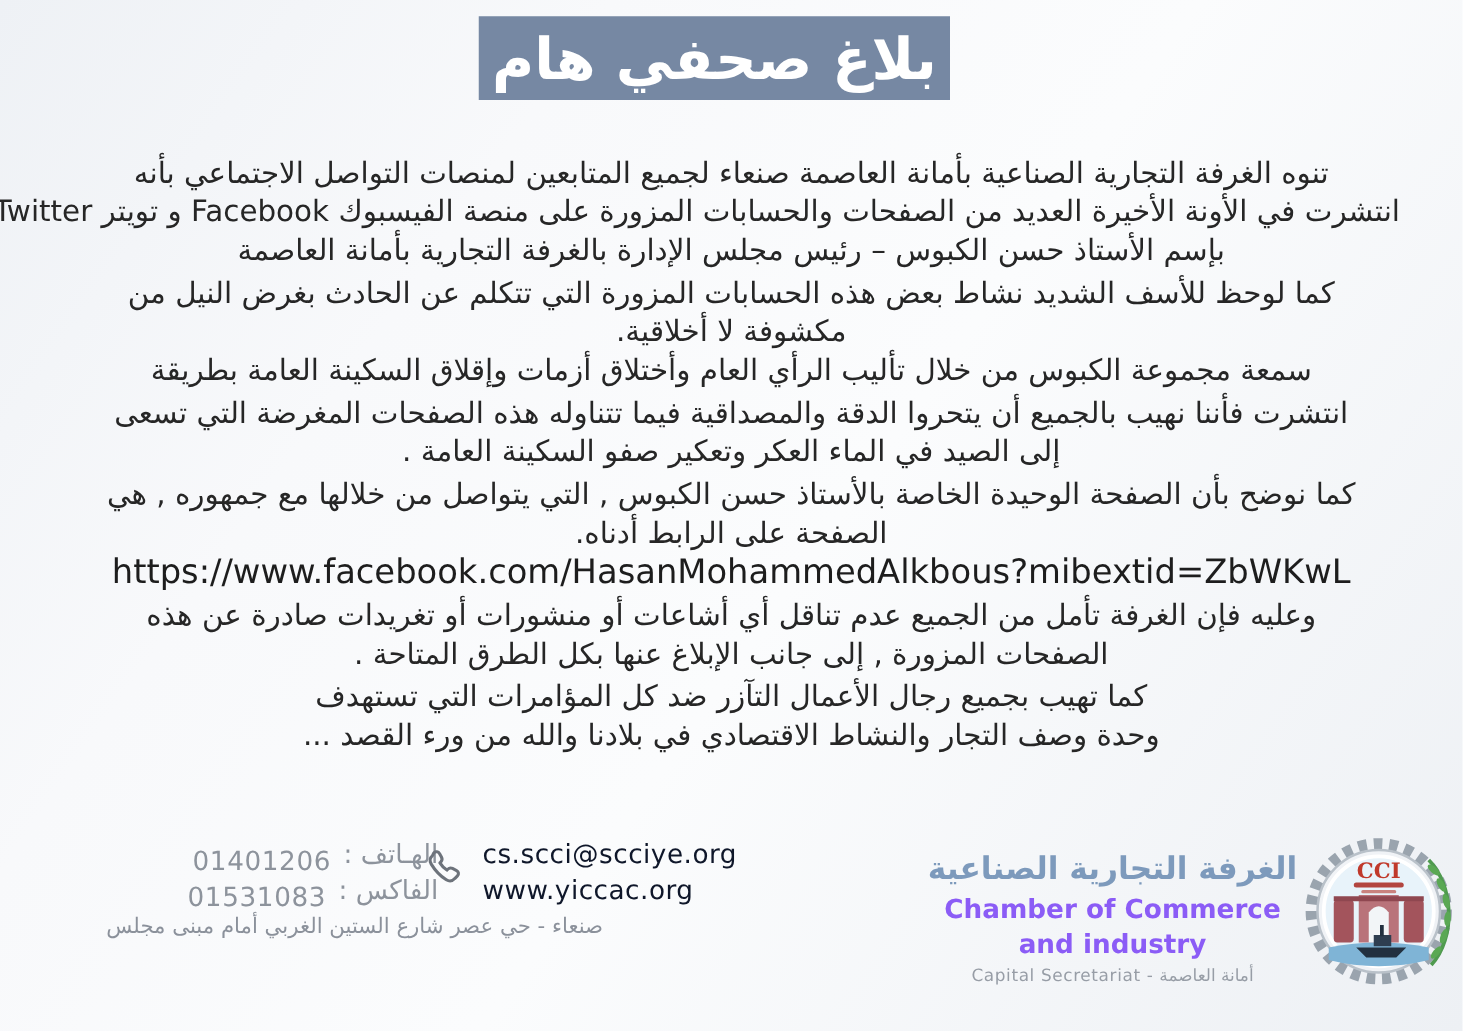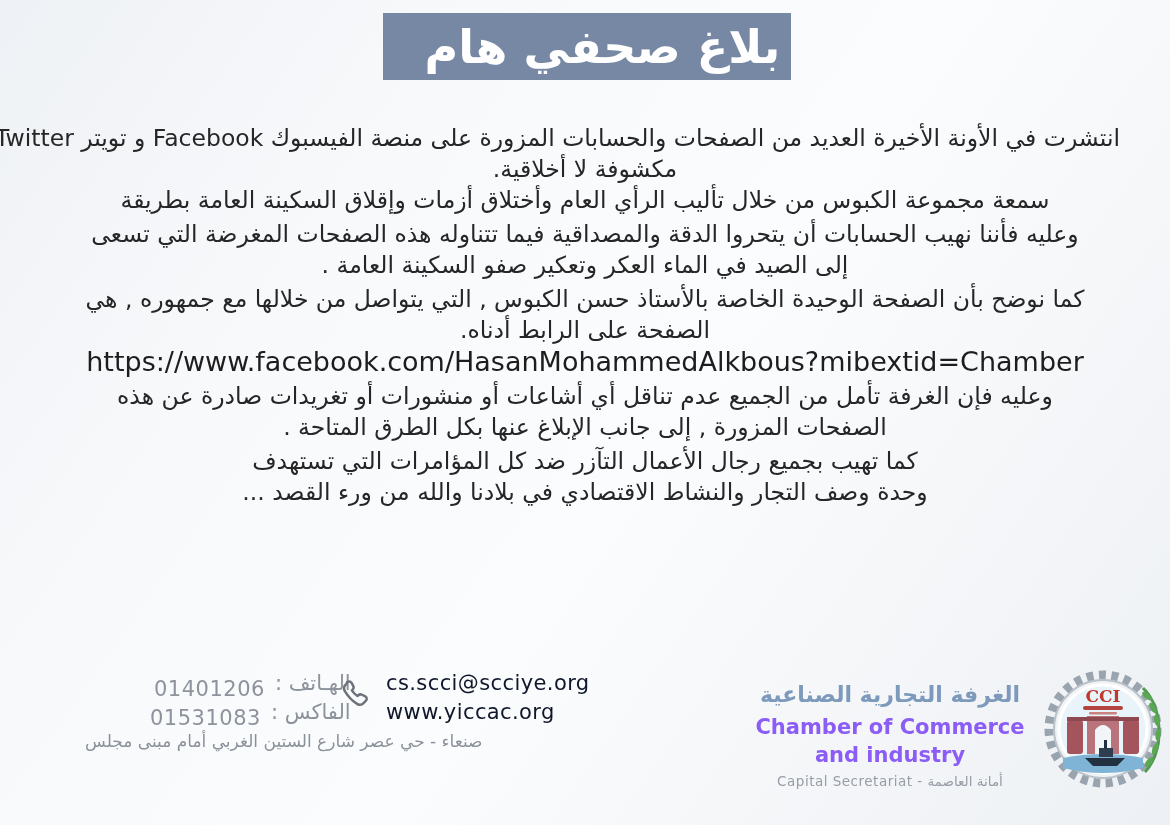--- a/index.html
+++ b/index.html
@@ -3,21 +3,21 @@
 <meta charset="utf-8">
 <style>
   html,body{margin:0;padding:0;}
   body{
     width:1170px;height:825px;position:relative;overflow:hidden;
     background:linear-gradient(125deg,#eef1f5 0%,#f8f9fb 28%,#fbfcfd 55%,#edf0f4 100%);
     font-family:"DejaVu Sans",sans-serif;
   }
   .banner{
     position:absolute;left:383px;top:13px;width:377px;height:67px;
-    display:flex;align-items:center;justify-content:center;padding-left:31px;
+    display:flex;align-items:center;justify-content:center;
   }
   .banner-text{
     color:#ffffff;font-size:46px;font-weight:bold;line-height:1;
     letter-spacing:0px;direction:rtl;
   }
   .body-text{
     position:absolute;left:50px;top:123px;width:1070px;text-align:center;
     color:#262626;
   }
   .bline{
@@ -40,41 +40,44 @@
     position:absolute;left:386px;top:14px;color:#0f172a;font-size:21px;
   }
   .web div{height:29px;line-height:29px;letter-spacing:.4px;}
   .address{
     position:absolute;left:85px;top:72px;width:520px;text-align:left;
     direction:rtl;color:#8b919b;font-size:17px;line-height:29px;
   }
   .org{
     position:absolute;left:740px;top:22px;width:300px;text-align:center;
   }
-  .org-ar{direction:rtl;font-size:22px;font-weight:bold;color:#7d9abc;line-height:36px;}
+  .org-ar{direction:rtl;font-size:25px;font-weight:bold;color:#7d9abc;line-height:36px;}
   .org-en{font-size:21px;font-weight:bold;color:#8b5cf6;line-height:28px;}
   .org-sec{font-size:13.5px;color:#979da6;line-height:24px;letter-spacing:.5px;}
   .emblem{position:absolute;left:1043px;top:10px;width:126px;height:128px;}
 </style>
 </head>
 <body>
 
 <div class="banner" style="background:#7688a3;">
   <div class="banner-text">بلاغ صحفي هام</div>
 </div>
 
 <div class="body-text">
+  <div class="bline" dir="rtl">تنوه الغرفة التجارية الصناعية بأمانة العاصمة صنعاء لجميع المتابعين لمنصات التواصل الاجتماعي بأنه</div>
   <div class="bline" dir="rtl">انتشرت في الأونة الأخيرة العديد من الصفحات والحسابات المزورة على منصة الفيسبوك Facebook و تويتر Twitter ,</div>
+  <div class="bline" dir="rtl">بإسم الأستاذ حسن الكبوس – رئيس مجلس الإدارة بالغرفة التجارية بأمانة العاصمة</div>
+  <div class="bline gap-top" dir="rtl">كما لوحظ للأسف الشديد نشاط بعض هذه الحسابات المزورة التي تتكلم عن الحادث بغرض النيل من</div>
   <div class="bline" dir="rtl">مكشوفة لا أخلاقية.</div>
   <div class="bline" dir="rtl">سمعة مجموعة الكبوس من خلال تأليب الرأي العام وأختلاق أزمات وإقلاق السكينة العامة بطريقة</div>
-  <div class="bline gap-top" dir="rtl">وعليه فأننا نهيب الحسابات أن يتحروا الدقة والمصداقية فيما تتناوله هذه الصفحات المغرضة التي تسعى</div>
+  <div class="bline gap-top" dir="rtl">انتشرت فأننا نهيب بالجميع أن يتحروا الدقة والمصداقية فيما تتناوله هذه الصفحات المغرضة التي تسعى</div>
   <div class="bline" dir="rtl">إلى الصيد في الماء العكر وتعكير صفو السكينة العامة .</div>
   <div class="bline gap-top" dir="rtl">كما نوضح بأن الصفحة الوحيدة الخاصة بالأستاذ حسن الكبوس , التي يتواصل من خلالها مع جمهوره , هي</div>
   <div class="bline" dir="rtl">الصفحة على الرابط أدناه.</div>
-  <div class="bline url" dir="ltr">https://www.facebook.com/HasanMohammedAlkbous?mibextid=Chamber</div>
+  <div class="bline url" dir="ltr">https://www.facebook.com/HasanMohammedAlkbous?mibextid=ZbWKwL</div>
   <div class="bline gap-top" dir="rtl">وعليه فإن الغرفة تأمل من الجميع عدم تناقل أي أشاعات أو منشورات أو تغريدات صادرة عن هذه</div>
   <div class="bline" dir="rtl">الصفحات المزورة , إلى جانب الإبلاغ عنها بكل الطرق المتاحة .</div>
   <div class="bline gap-top" dir="rtl">كما تهيب بجميع رجال الأعمال التآزر ضد كل المؤامرات التي تستهدف</div>
   <div class="bline" dir="rtl">وحدة وصف التجار والنشاط الاقتصادي في بلادنا والله من ورء القصد ...</div>
 </div>
 
 <div class="footer">
 
   <div class="contact">
     <div class="row">

